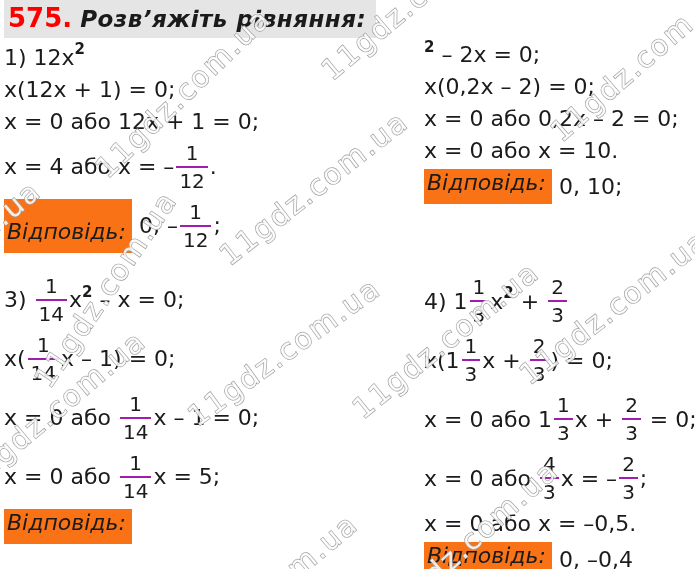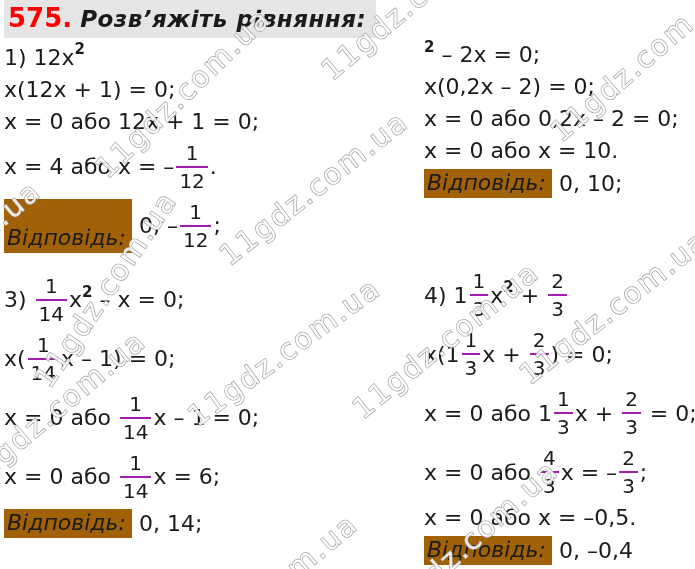--- a/index.html
+++ b/index.html
@@ -12,22 +12,22 @@
   .header{display:inline-block;background:#e5e5e5;padding:4px 10px 5px 4px;line-height:1.1}
   .hnum{color:#ff0000;font-weight:bold;font-size:26px;margin-right:8px}
   .hinstr{font-style:italic;font-weight:bold;font-size:23px;letter-spacing:.5px}
   .line{display:flex;align-items:center;white-space:pre;font-size:22px;margin:5px 0;min-height:27px}
   .mtx{display:inline-block}
   .sup{font-weight:bold;font-size:15px;position:relative;top:-8px}
   .frac{display:inline-flex;flex-direction:column;align-items:stretch;text-align:center;
         font-size:20px;line-height:1.3;margin:0 2px}
   .fn{padding:0 3px}
   .fd{border-top:2px solid #a21caf;padding:0 3px}
-  .ans{background:#a16207;font-style:italic;align-self:stretch;display:flex;align-items:flex-end;
-       padding:1px 6px 3px 3px}
+  .ans{background:#f97316;font-style:italic;align-self:stretch;display:flex;align-items:flex-end;
+       padding:1px 6px 9px 3px}
   .left .blk:first-child{margin-top:6px}
   .left .blk + .blk{margin-top:20px}
   .right .blk + .blk{margin-top:70px}
   .wm{position:absolute;inset:0;pointer-events:none}
   .wmt{font-family:"DejaVu Sans",sans-serif;font-size:29px;letter-spacing:2px;
        fill:#ffffff;fill-opacity:.85;stroke:#9a9a9a;stroke-width:1.2;paint-order:stroke fill}
 </style>
 </head>
 <body>
 
@@ -42,22 +42,22 @@
           <div class="line"><span class="mtx">1) 12x</span><span class="sup">2</span></div>
           <div class="line"><span class="mtx">x(12x + 1) = 0;</span></div>
           <div class="line"><span class="mtx">x = 0 або 12x + 1 = 0;</span></div>
           <div class="line"><span class="mtx">x = 4 або x = –</span><span class="frac"><span class="fn">1</span><span class="fd">12</span></span><span class="mtx">.</span></div>
           <div class="line"><span class="ans">Відповідь:</span><span class="mtx"> 0, –</span><span class="frac"><span class="fn">1</span><span class="fd">12</span></span><span class="mtx">;</span></div>
         </div>
         <div class="blk">
           <div class="line"><span class="mtx">3) </span><span class="frac"><span class="fn">1</span><span class="fd">14</span></span><span class="mtx">x</span><span class="sup">2</span><span class="mtx"> – x = 0;</span></div>
           <div class="line"><span class="mtx">x(</span><span class="frac"><span class="fn">1</span><span class="fd">14</span></span><span class="mtx">x – 1) = 0;</span></div>
           <div class="line"><span class="mtx">x = 0 або </span><span class="frac"><span class="fn">1</span><span class="fd">14</span></span><span class="mtx">x – 1 = 0;</span></div>
-          <div class="line"><span class="mtx">x = 0 або </span><span class="frac"><span class="fn">1</span><span class="fd">14</span></span><span class="mtx">x = 6;</span></div>
-          <div class="line"><span class="ans">Відповідь:</span><span class="mtx"> 0, 14;</span></div>
+          <div class="line"><span class="mtx">x = 0 або </span><span class="frac"><span class="fn">1</span><span class="fd">14</span></span><span class="mtx">x = 5;</span></div>
+          <div class="line"><span class="ans">Відповідь:</span></div>
         </div>
       </div>
   </div>
 
   <div class="col right">
     <div id="blocks-right">
         <div class="blk">
           <div class="line"><span class="sup">2</span><span class="mtx"> – 2x = 0;</span></div>
           <div class="line"><span class="mtx">x(0,2x – 2) = 0;</span></div>
           <div class="line"><span class="mtx">x = 0 або 0,2x – 2 = 0;</span></div>

